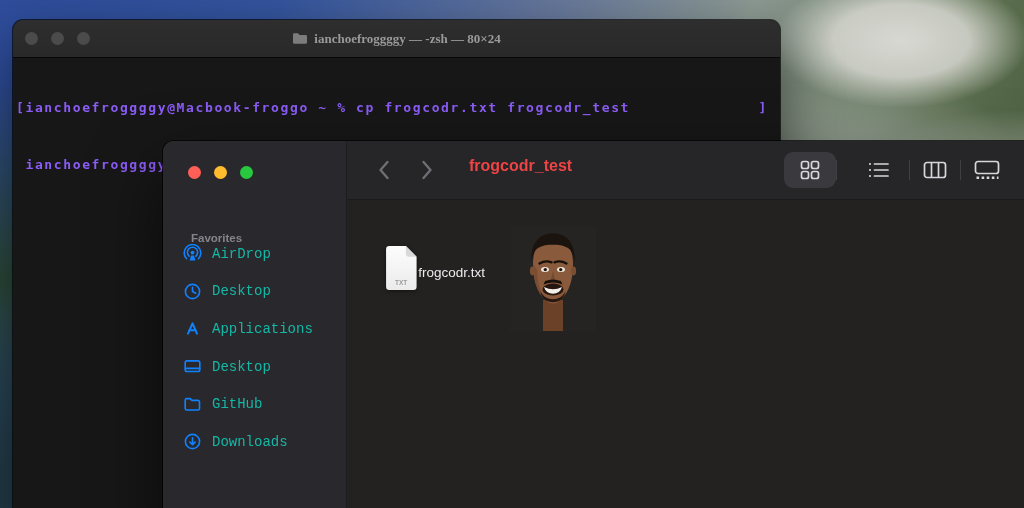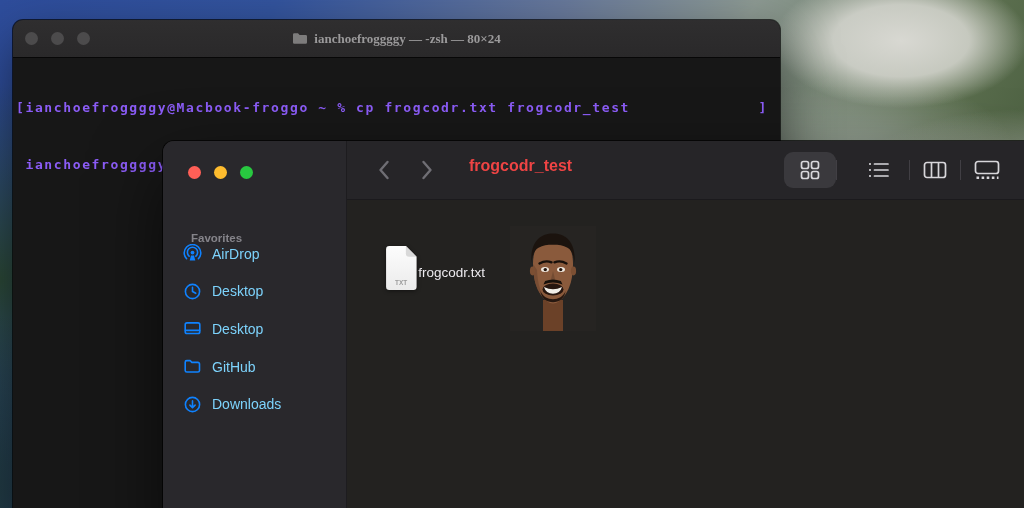--- a/index.html
+++ b/index.html
@@ -63,21 +63,21 @@
   .f-lights{position:absolute;left:25px;top:25px;display:flex;gap:13px;}
   .f-lights span{width:13px;height:13px;border-radius:50%;display:block;}
   .tl-red{background:#ff5f57;} .tl-yellow{background:#febc2e;} .tl-green{background:#28c840;}
   .f-section{position:absolute;left:28px;top:70px;font-size:11.5px;font-weight:700;color:#85848a;margin-top:21px;}
   .f-items{position:absolute;left:0;right:0;top:94px;}
   .f-item{
     height:37.6px;display:flex;align-items:center;gap:10px;
     padding-left:20px;border-radius:6px;
   }
   .f-item svg{flex:0 0 auto;}
-  .f-item .lbl{font-size:14px;color:#7dd3fc;}
+  .f-item .lbl{font-size:14px;color:#14b8a6;font-family:Liberation Mono, monospace;}
   .f-toolbar{
     position:absolute;left:184px;right:0;top:0;height:58px;
     background:#262528;border-bottom:1px solid #1b1a1d;
   }
   .nav-chevrons{position:absolute;left:30px;top:17px;display:flex;gap:29px;}
   .f-title{position:absolute;left:122px;top:16px;font-size:16px;font-weight:700;color:#ef4444;}
   .view-switcher{position:absolute;left:437px;top:11px;height:36px;display:flex;align-items:center;}
   .vbtn{height:36px;display:flex;align-items:center;justify-content:center;border-radius:9px;}
   .vbtn.sel{background:#3a393d;}
   .vb-grid{width:52px;} .vb-list{width:60px;margin-left:12px;} .vb-col{width:50px;} .vb-gal{width:52px;}
@@ -136,20 +136,27 @@
       </div>
 
       <div class="f-item">
         <svg width="19" height="19" viewBox="0 0 19 19" fill="none" stroke="#0f82ff" stroke-width="1.6" stroke-linecap="round">
           <circle cx="9.5" cy="9.5" r="7.1"></circle>
           <path d="M9.5 5.4 V9.5 L12.7 11.3"></path>
         </svg>
         <span class="lbl">Desktop</span>
       </div>
 
+      <div class="f-item">
+        <svg width="19" height="19" viewBox="0 0 19 19" fill="none" stroke="#0f82ff" stroke-width="2" stroke-linecap="round" stroke-linejoin="round">
+          <path d="M5 14.6 L9.5 4.4 L14 14.6"></path>
+          <path d="M6.5 11.2 h6"></path>
+        </svg>
+        <span class="lbl">Applications</span>
+      </div>
 
       <div class="f-item">
         <svg width="19" height="19" viewBox="0 0 19 19" fill="none" stroke="#0f82ff" stroke-width="1.6" stroke-linecap="round">
           <rect x="2.2" y="3.9" width="14.6" height="10.6" rx="1.8"></rect>
           <path d="M2.4 11.4 H16.6"></path>
         </svg>
         <span class="lbl">Desktop</span>
       </div>
 
       <div class="f-item">

